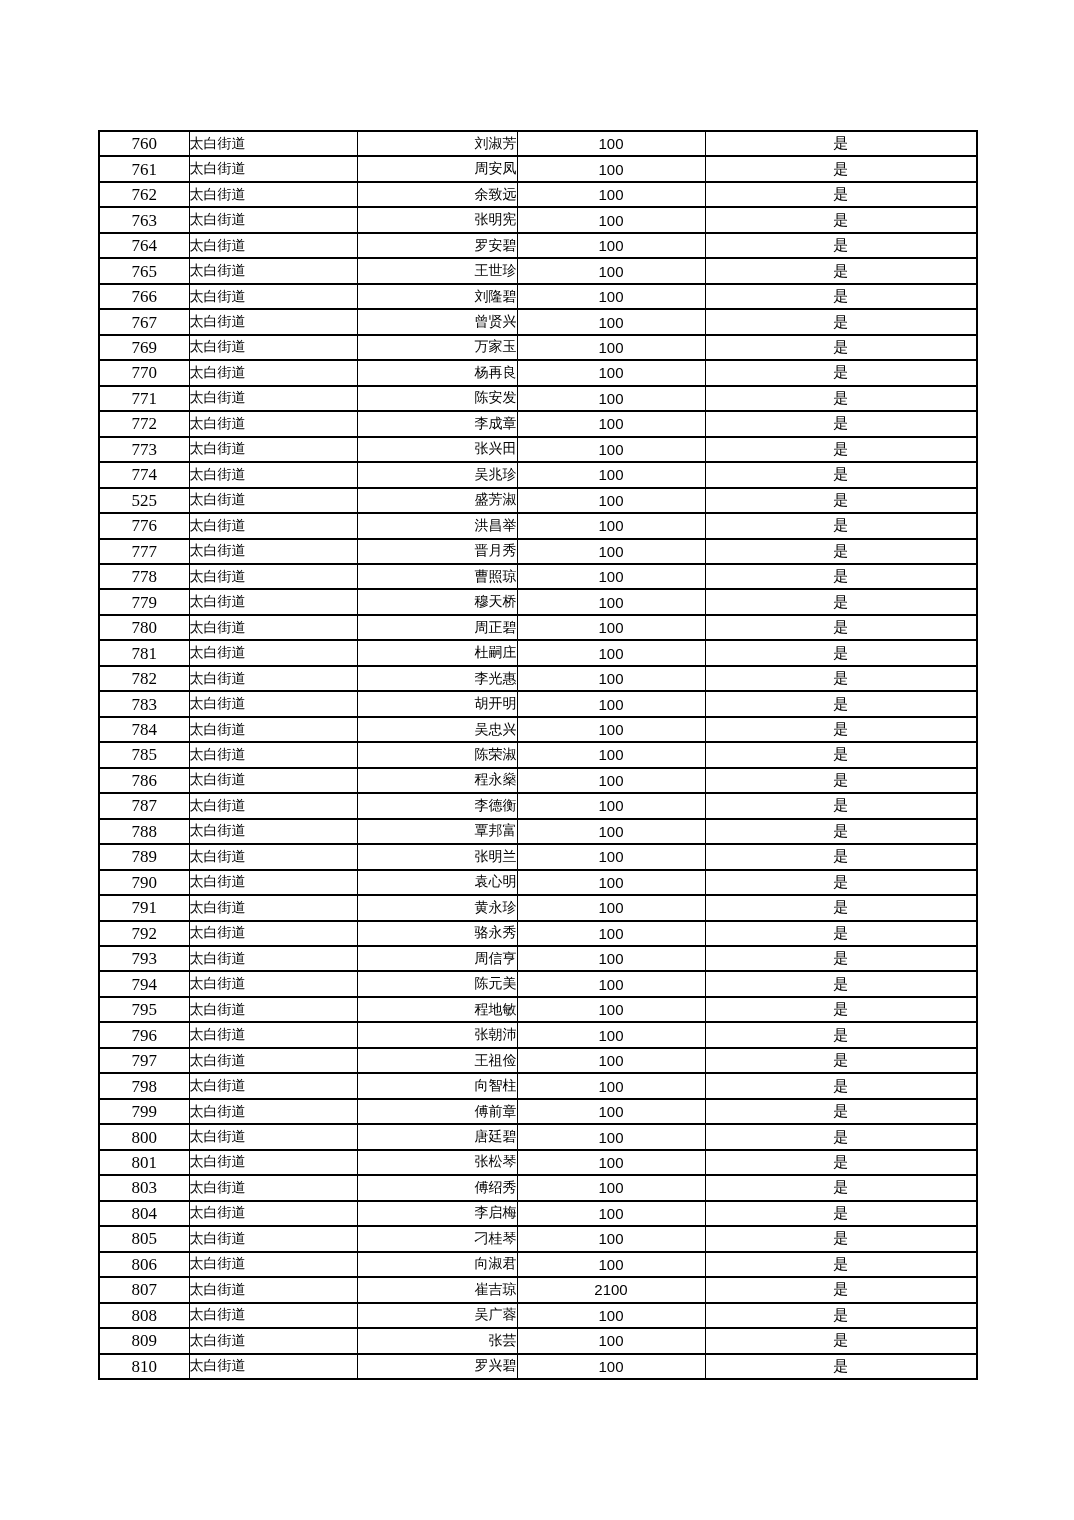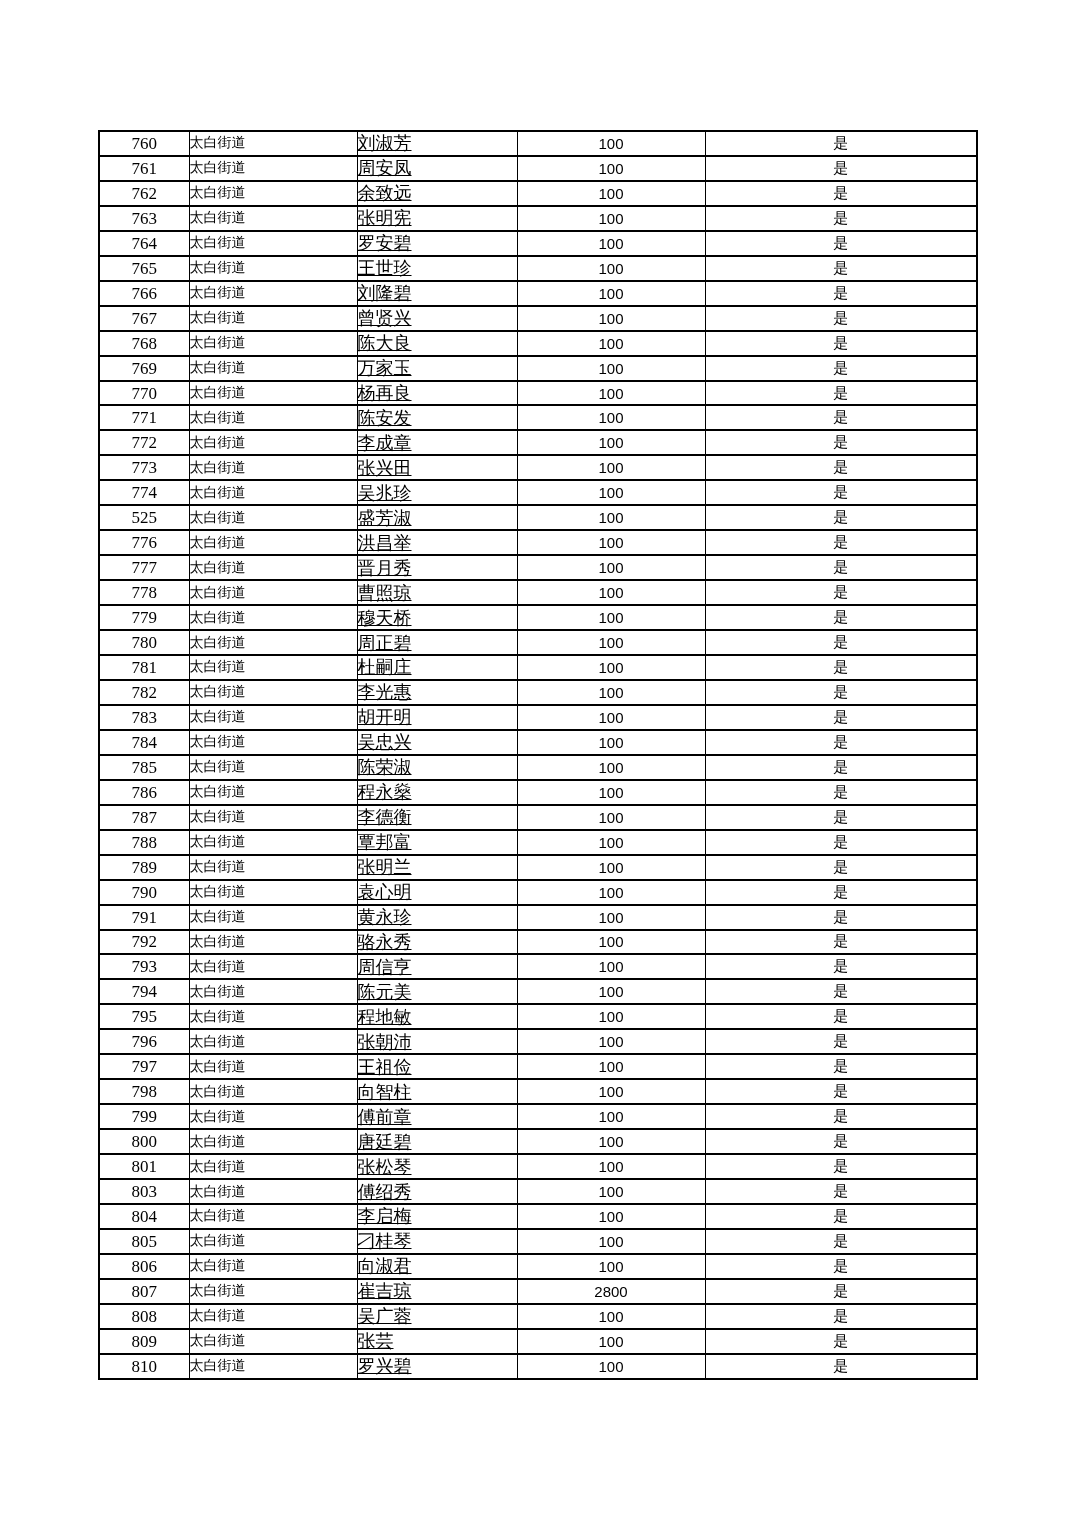--- a/index.html
+++ b/index.html
@@ -41,25 +41,24 @@
     font-family: "Liberation Serif", "DejaVu Serif", serif;
     font-size: 17px;
   }
   td.c-street {
     text-align: left;
     padding-left: 5px;
     font-family: "Liberation Serif", "DejaVu Serif", serif;
     font-size: 14px;
   }
   td.c-name {
-    text-align: left;
+    text-align: right;
     padding-left: 5px;
     font-family: "Liberation Serif", "DejaVu Serif", serif;
-    font-size: 18px;
-    text-decoration: underline;
+    font-size: 14px;
   }
   td.c-amount {
     text-align: center;
     padding-left: 3px;
     font-family: "Liberation Sans", "DejaVu Sans", sans-serif;
     font-size: 15px;
   }
   td.c-flag {
     text-align: center;
     font-family: "Liberation Serif", "DejaVu Serif", serif;
@@ -136,27 +135,20 @@
   </tr>
 
   <tr>
     <td class="c-no">767</td>
     <td class="c-street">太白街道</td>
     <td class="c-name">曾贤兴</td>
     <td class="c-amount">100</td>
     <td class="c-flag">是</td>
   </tr>
 
-  <tr>
-    <td class="c-no">768</td>
-    <td class="c-street">太白街道</td>
-    <td class="c-name">陈大良</td>
-    <td class="c-amount">100</td>
-    <td class="c-flag">是</td>
-  </tr>
 
   <tr>
     <td class="c-no">769</td>
     <td class="c-street">太白街道</td>
     <td class="c-name">万家玉</td>
     <td class="c-amount">100</td>
     <td class="c-flag">是</td>
   </tr>
 
   <tr>
@@ -445,21 +437,21 @@
     <td class="c-street">太白街道</td>
     <td class="c-name">向淑君</td>
     <td class="c-amount">100</td>
     <td class="c-flag">是</td>
   </tr>
 
   <tr>
     <td class="c-no">807</td>
     <td class="c-street">太白街道</td>
     <td class="c-name">崔吉琼</td>
-    <td class="c-amount">2800</td>
+    <td class="c-amount">2100</td>
     <td class="c-flag">是</td>
   </tr>
 
   <tr>
     <td class="c-no">808</td>
     <td class="c-street">太白街道</td>
     <td class="c-name">吴广蓉</td>
     <td class="c-amount">100</td>
     <td class="c-flag">是</td>
   </tr>

